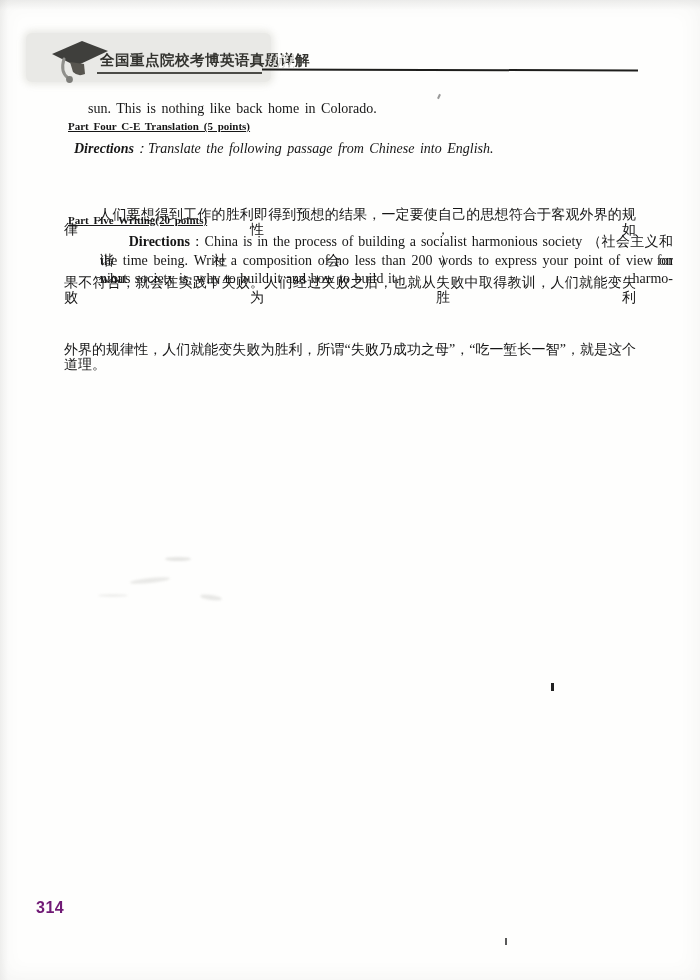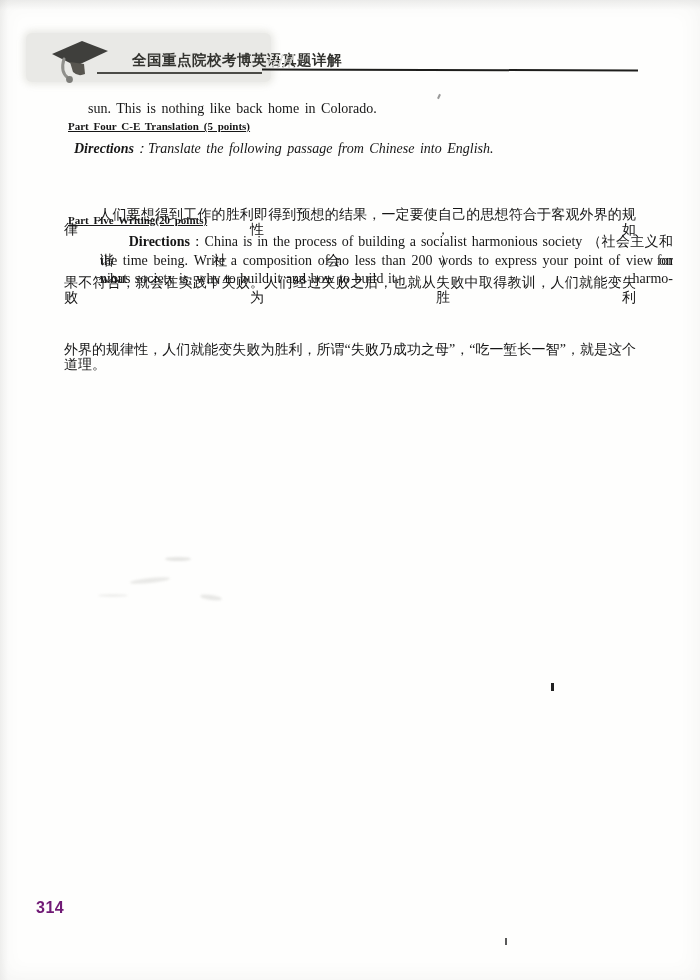--- a/index.html
+++ b/index.html
@@ -31,21 +31,21 @@
     width: 245px; height: 49px;
     background: #e9e9e6;
     border-radius: 6px;
     box-shadow: 0 0 6px 3px rgba(210,210,205,0.45);
   }
   .cap-icon { position: absolute; left: 48px; top: 38px; }
   .brand-title {
     position: absolute; left: 100px; top: 51px;
     font-family: "Liberation Sans", "DejaVu Sans", sans-serif;
     font-weight: bold; font-size: 14.5px; letter-spacing: 0.5px;
-    color: #33332f; white-space: nowrap; margin-left: 32px;
+    color: #33332f; white-space: nowrap;
   }
   .brand-underline {
     position: absolute; left: 97px; top: 72px;
     width: 165px; height: 2px; background: #4b4b47;
   }
   .brand-watermark {
     position: absolute; left: 268px; top: 54px; width: 26px; height: 14px;
     background: repeating-linear-gradient(110deg, transparent 0 3px, #dcdcd8 3px 5px);
     opacity: 0.8;
   }

